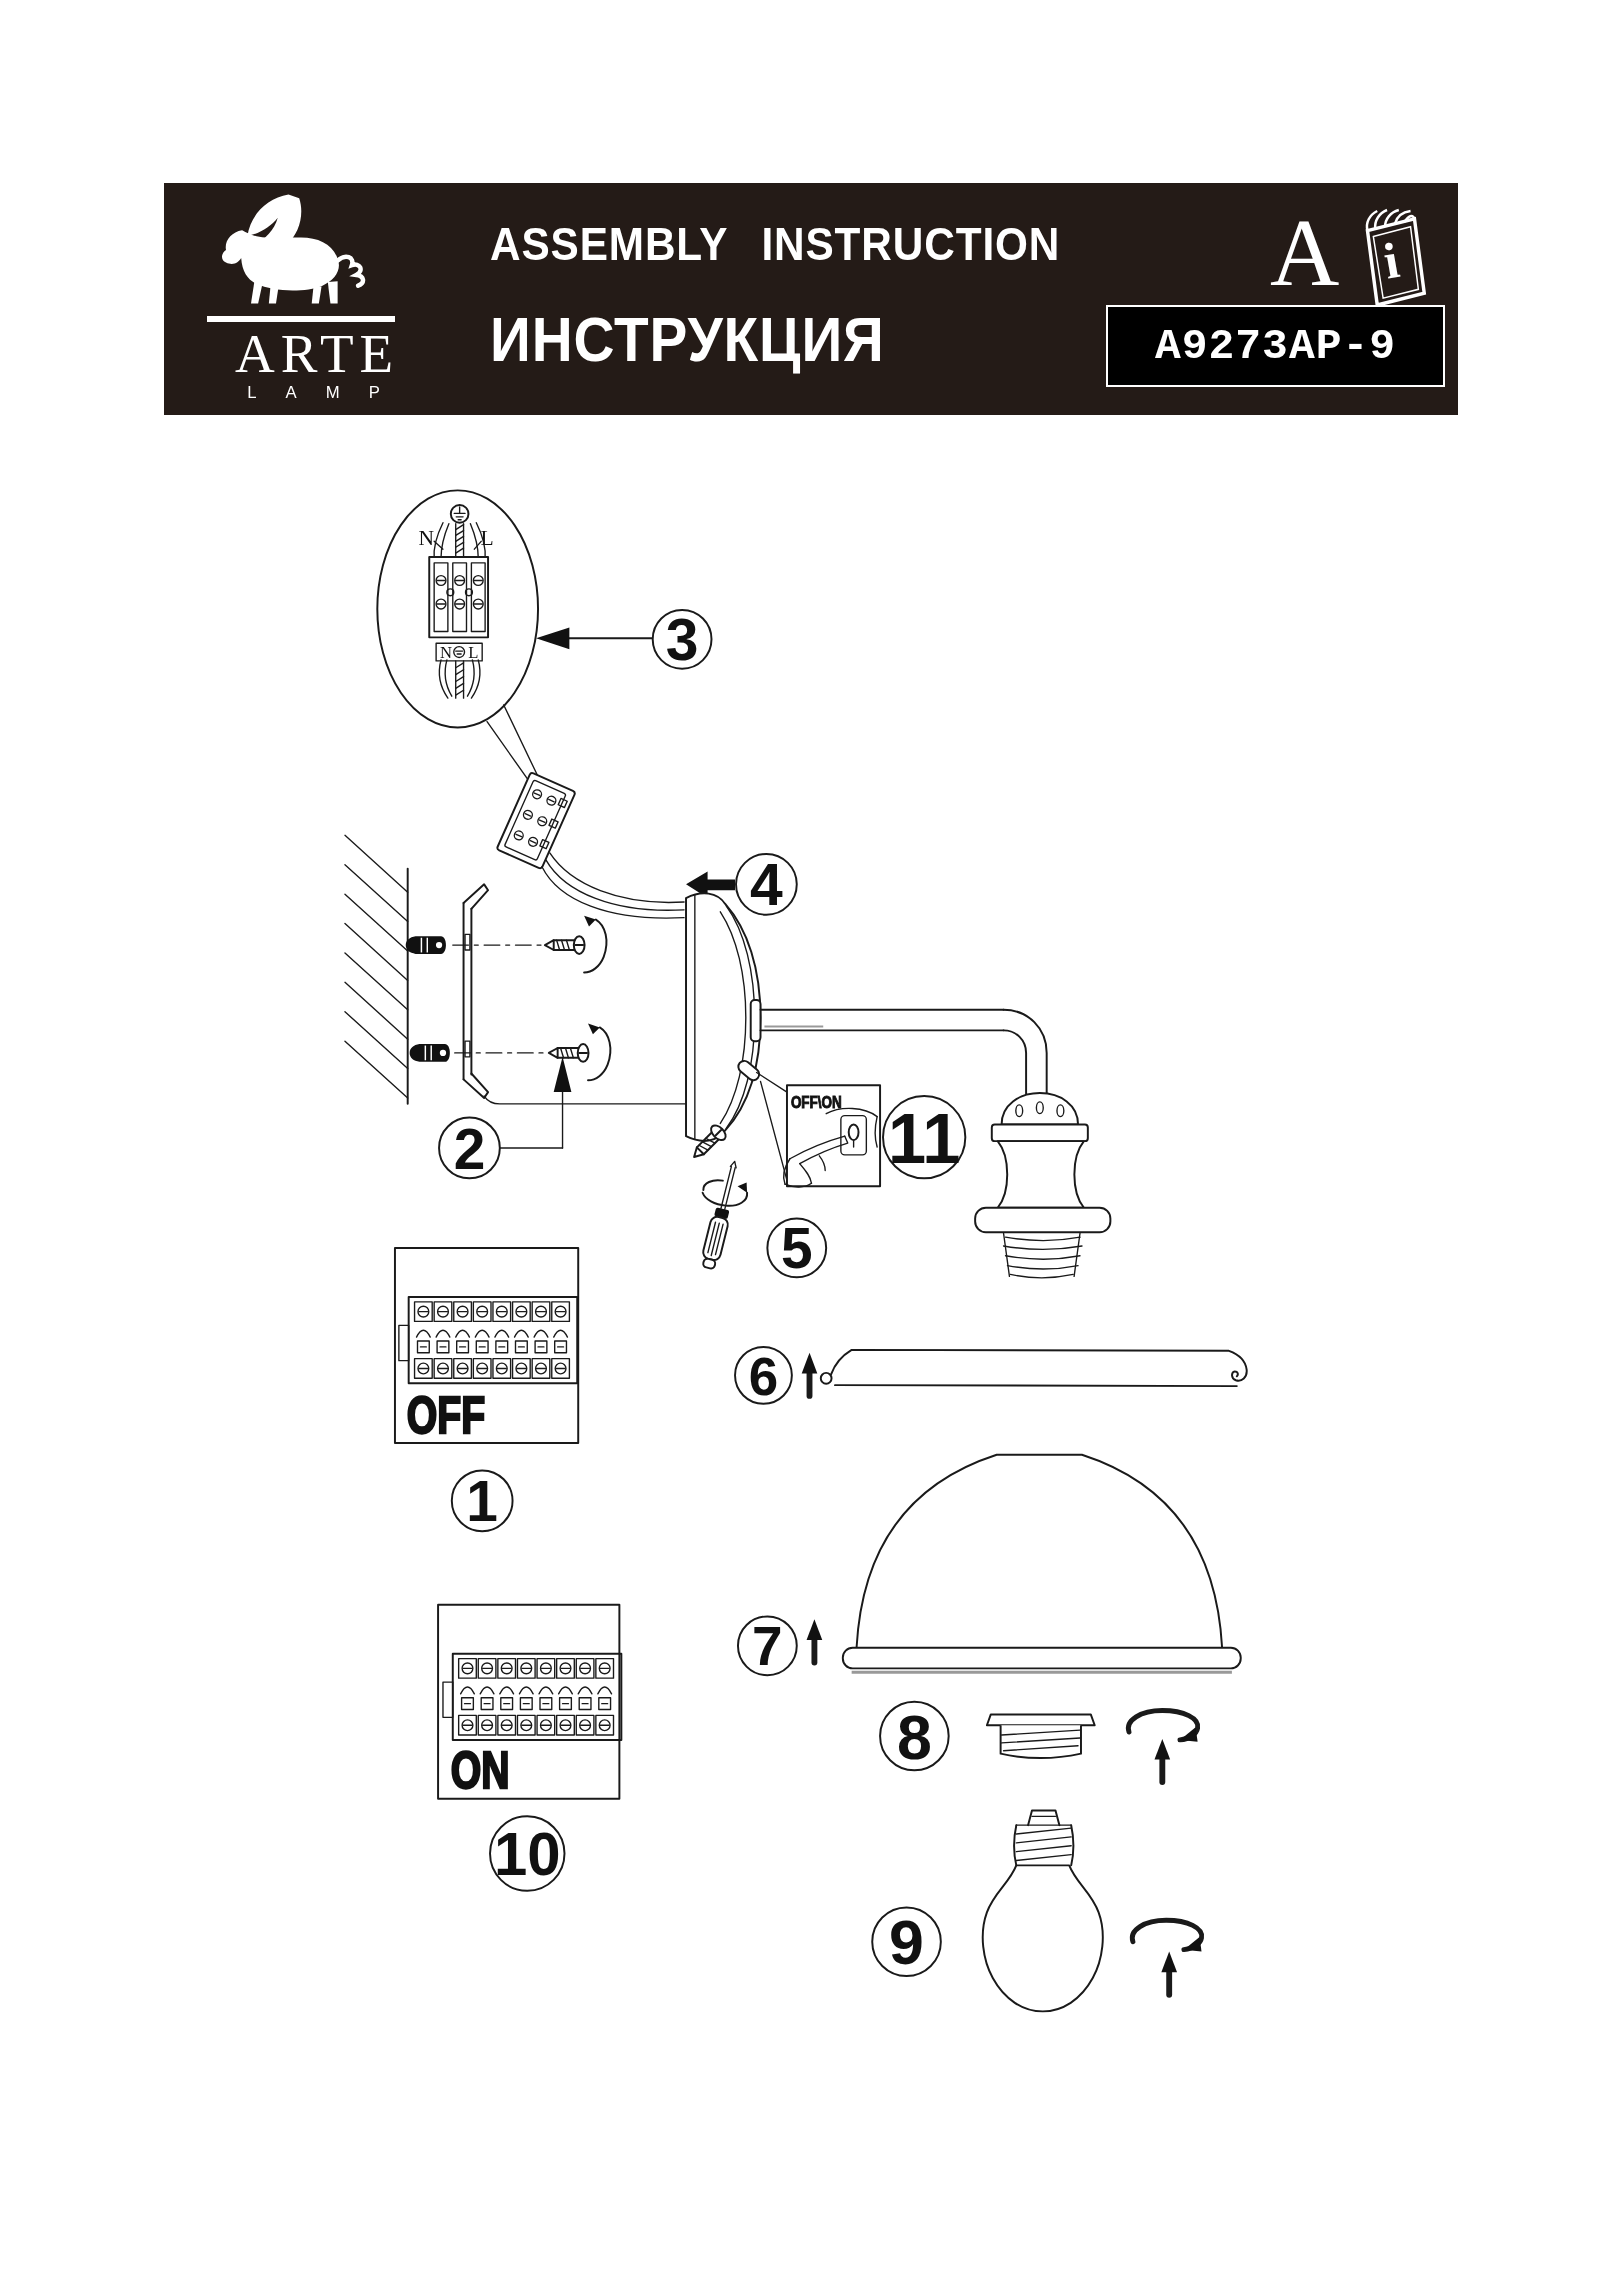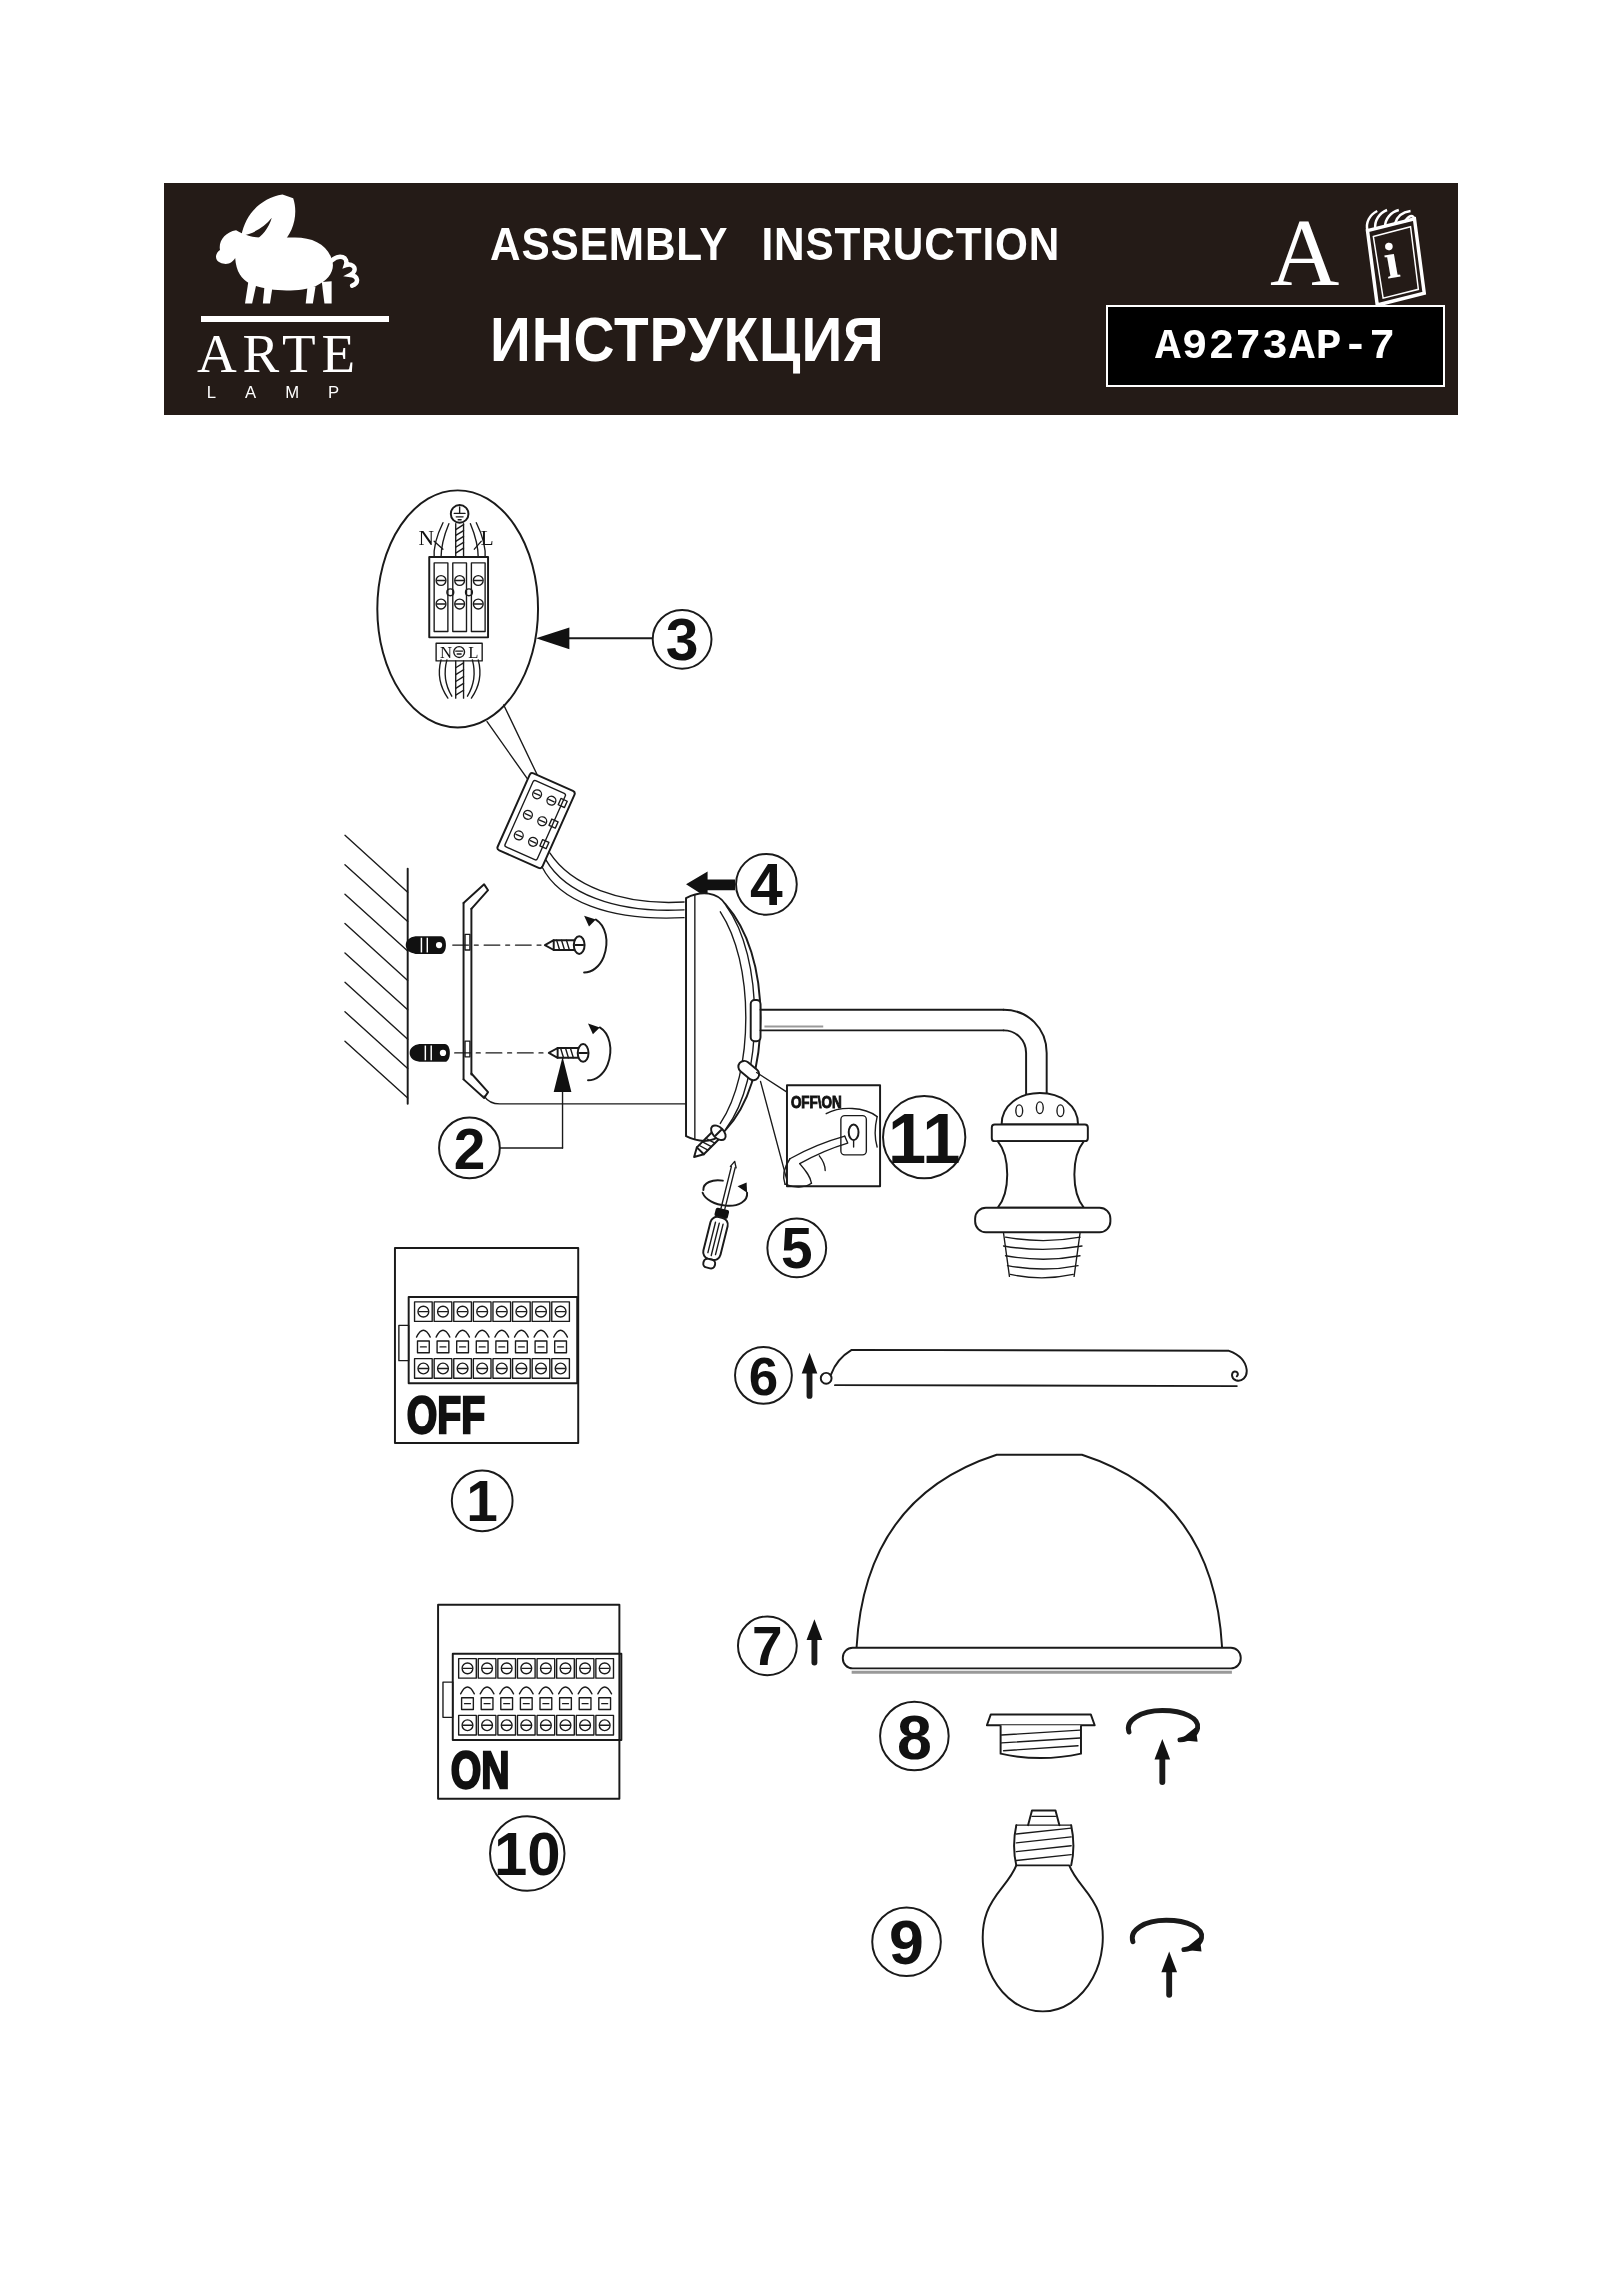--- a/index.html
+++ b/index.html
@@ -1,21 +1,21 @@
 <!DOCTYPE html>
 <html><head>
 <meta charset="utf-8">
 <style>
   html,body{margin:0;padding:0;background:#fff;}
   body{width:1620px;height:2293px;position:relative;font-family:"Liberation Sans",sans-serif;}
   .page{position:absolute;left:0;top:0;width:1620px;height:2293px;background:#fff;overflow:hidden;}
   svg text{user-select:none;}
   
   .hdr{position:absolute;left:164px;top:183px;width:1294px;height:232px;background:#241b17;color:#fff;}
-  .logo{position:absolute;left:33px;top:7.8px;width:196px;height:222px;text-align:left;}
+  .logo{position:absolute;left:39px;top:7.8px;width:196px;height:222px;text-align:right;}
   .logo .lion{display:block;margin:0 auto;}
   .logo .rule{position:absolute;left:3.9px;top:125px;width:188px;height:5.9px;background:#fff;}
   .logo .brand{position:absolute;left:0;top:135px;width:196px;font-family:"Liberation Serif",serif;font-size:55px;letter-spacing:5.9px;line-height:1.0;}
   .logo .brandsub{position:absolute;left:9.8px;top:194px;width:196px;font-family:Liberation Sans, sans-serif;font-size:16.7px;letter-spacing:29px;line-height:1;}
   .t-en{position:absolute;left:326px;top:33px;font-size:47px;font-weight:bold;letter-spacing:1px;word-spacing:23.5px;white-space:nowrap;transform:scaleX(.9);transform-origin:left top;}
   .t-ru{position:absolute;left:326px;top:120px;font-size:63px;font-weight:bold;letter-spacing:1px;white-space:nowrap;transform:scaleX(.9);transform-origin:left top;}
   .sec-a{position:absolute;left:1106px;top:21.6px;font-family:"Liberation Serif",serif;font-size:96px;line-height:1;}
   .book{position:absolute;left:1178px;top:15.7px;}
   .model{position:absolute;left:942px;top:122px;width:335px;height:78px;background:#000;border:2.9px solid #fff;display:flex;align-items:center;justify-content:center;font-family:"Liberation Mono",monospace;font-weight:700;font-size:43px;letter-spacing:1px;}
   
@@ -404,17 +404,17 @@
     </div>
     <div class="t-en">ASSEMBLY INSTRUCTION</div>
     <div class="t-ru">ИНСТРУКЦИЯ</div>
     <div class="sec-a">A</div>
     <svg class="book" width="94" height="118" viewBox="0 0 96 120">
       <path d="M26,32 L74,20 L84,96 L36,108 Z" fill="none" stroke="#ffffff" stroke-width="3.5"></path>
       <path d="M32,38 L70,28 L78,92 L42,101 Z" fill="none" stroke="#ffffff" stroke-width="1.5"></path>
       <path d="M26,32 C24,24 28,16 36,12 M34,30 C33,22 38,14 46,11 M44,28 C44,20 50,13 58,11 M54,25 C56,18 62,13 70,12 M64,23 C68,17 72,15 74,20" fill="none" stroke="#ffffff" stroke-width="2.5"></path>
       <text x="52" y="80" fill="#ffffff" font-family="Liberation Serif,serif" font-weight="bold" font-size="52" text-anchor="middle" transform="rotate(-10 52 72)">i</text>
     </svg>
-    <div class="model">A9273AP-7</div>
+    <div class="model">A9273AP-9</div>
   </div>
 
 </div>
 
 
 </body></html>

